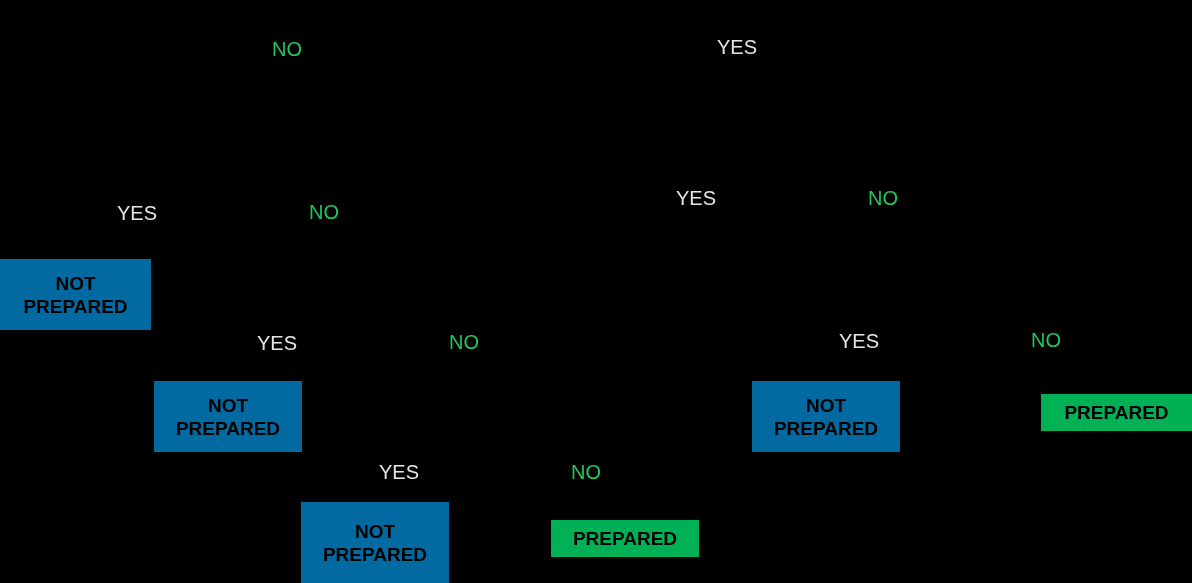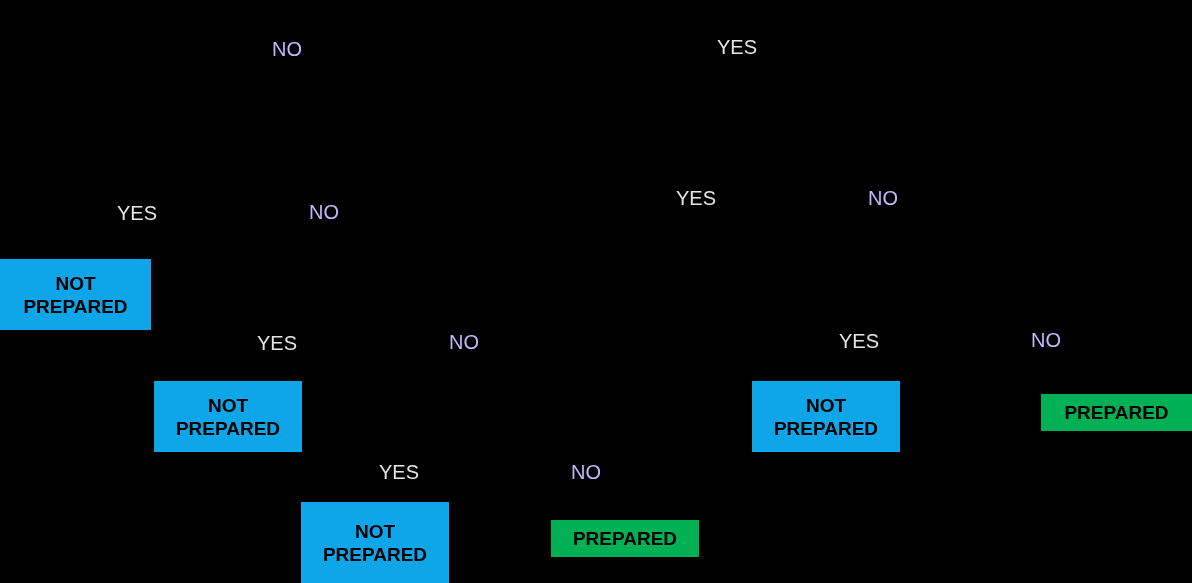--- a/index.html
+++ b/index.html
@@ -19,38 +19,38 @@
   .edge-label {
     position: absolute;
     font-family: "Liberation Sans", sans-serif;
     font-size: 20px;
     font-weight: 400;
     line-height: 22px;
     white-space: nowrap;
     letter-spacing: 0px;
   }
   .edge-label.yes { color: #e5e5e5; }
-  .edge-label.no  { color: #c4b5fd; }
+  .edge-label.no  { color: #22c55e; }
 
   .outcome {
     position: absolute;
     box-sizing: border-box;
     display: flex;
     flex-direction: column;
     align-items: center;
     justify-content: center;
     text-align: center;
     color: #000000;
     font-family: "Liberation Sans", sans-serif;
     font-weight: bold;
     font-size: 19px;
     line-height: 23px;
     white-space: pre-line;
   }
-  .outcome.not-prepared { background: #0ea5e9; }
+  .outcome.not-prepared { background: #0369a1; }
   .outcome.prepared     { background: #00B055; }
 
   
   .node {
     position: absolute;
     box-sizing: border-box;
     background: #000000;
     border: 1px solid #000000;
   }
   .connector {

